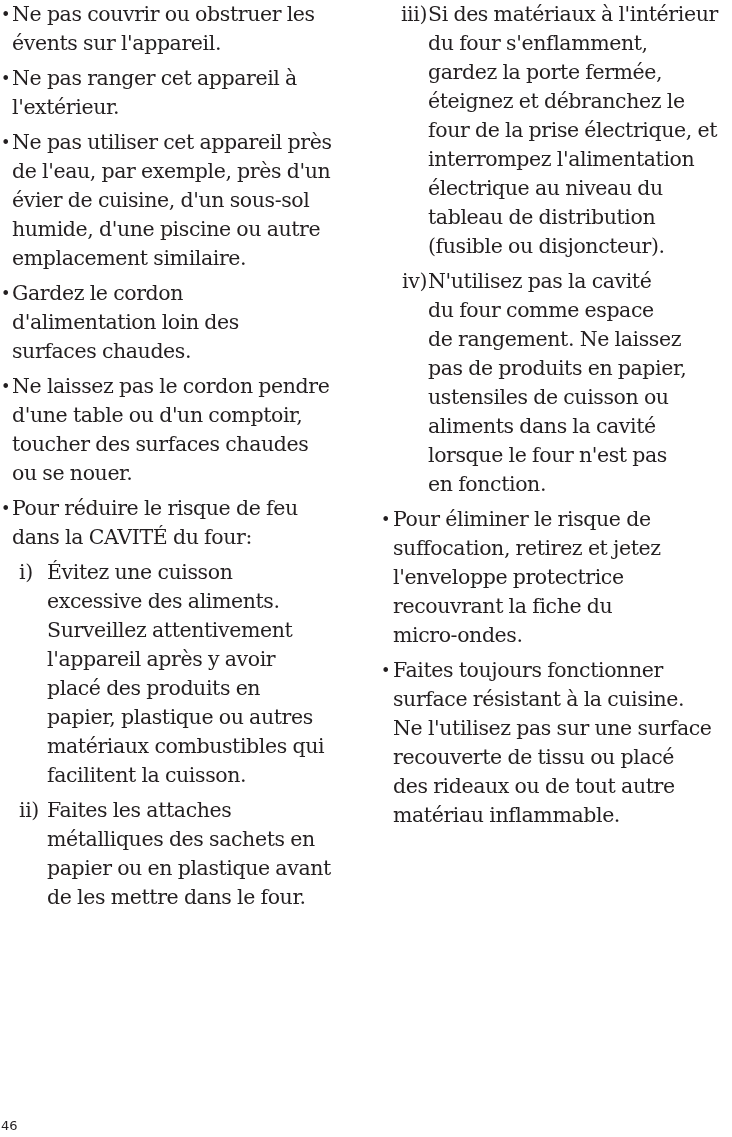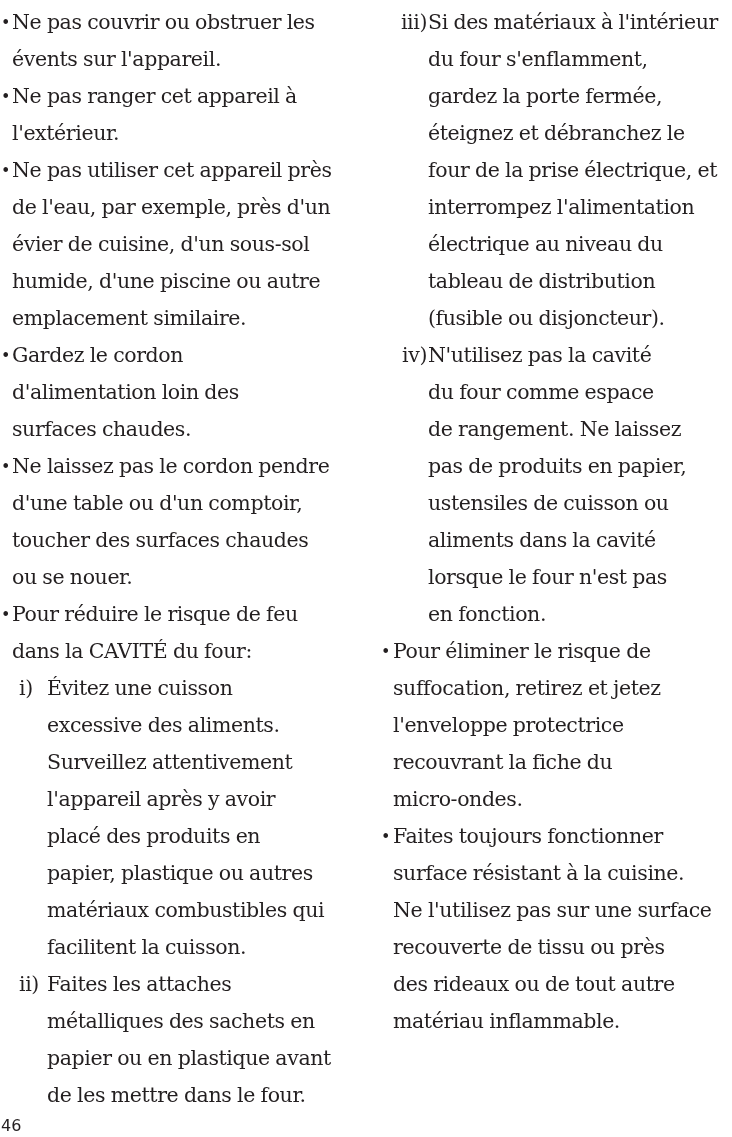--- a/index.html
+++ b/index.html
@@ -25,25 +25,25 @@
       font-size: 16px;
     }
     .col-right .bullet-item { padding-left: 27px; }
     .col-right .bullet { left: 15px; }
     .roman-item { padding-left: 47px; }
     .roman {
       position: absolute; left: 19px; top: 0;
     }
     .col-right .roman-item { padding-left: 62px; margin-bottom: 6px; }
     .col-right .roman { left: auto; right: calc(100% - 61px); text-align: right; }
-    .line { display: block; white-space: nowrap; margin-top: 8px; }
+    .line { display: block; white-space: nowrap; }
     .page-number {
       position: absolute; left: 1px; top: 1118px;
       font-family: "DejaVu Sans", "Liberation Sans", sans-serif;
-      font-size: 16px; line-height: 16px; color: #231f20;
+      font-size: 13px; line-height: 16px; color: #231f20;
     }
   </style>
 </head>
 <body>
 
 <div class="col col-left">
   <div class="list">
       <div class="item bullet-item">
         <span class="bullet">•</span>
         <span class="line">Ne pas couvrir ou obstruer les</span>
@@ -136,20 +136,20 @@
         <span class="line">suffocation, retirez et jetez</span>
         <span class="line">l'enveloppe protectrice</span>
         <span class="line">recouvrant la fiche du</span>
         <span class="line">micro-ondes.</span>
       </div>
       <div class="item bullet-item">
         <span class="bullet">•</span>
         <span class="line">Faites toujours fonctionner</span>
         <span class="line">surface résistant à la cuisine.</span>
         <span class="line">Ne l'utilisez pas sur une surface</span>
-        <span class="line">recouverte de tissu ou près</span>
+        <span class="line">recouverte de tissu ou placé</span>
         <span class="line">des rideaux ou de tout autre</span>
         <span class="line">matériau inflammable.</span>
       </div>
     </div>
 </div>
 
 <div class="page-number">46</div>
 
 </body></html>

